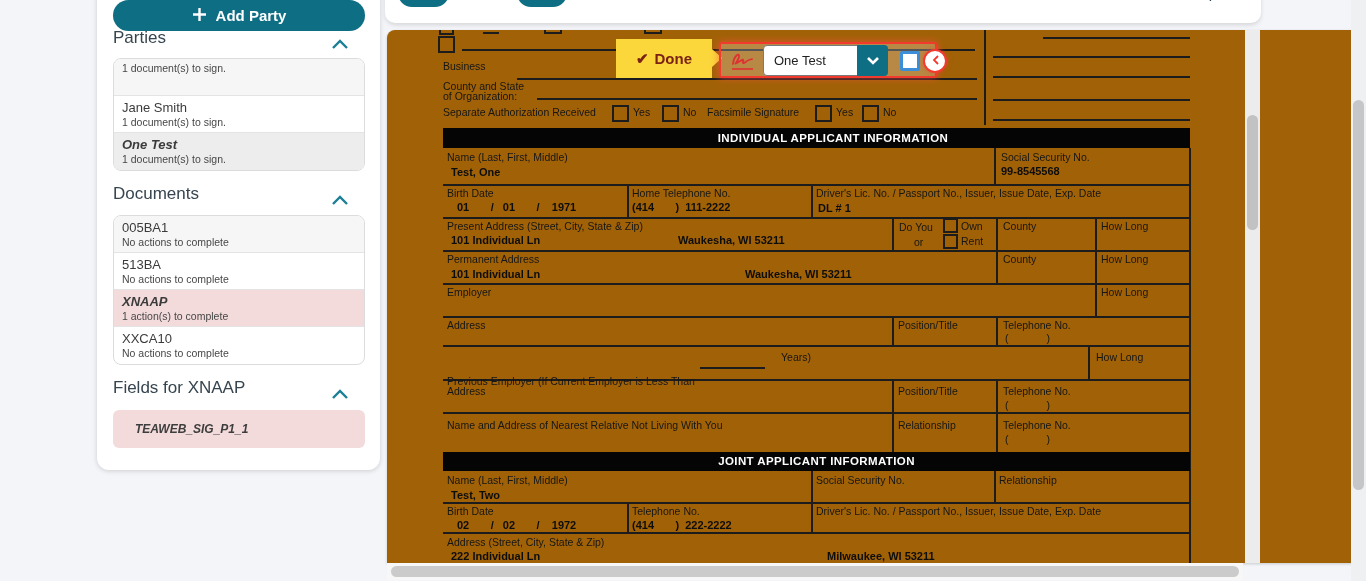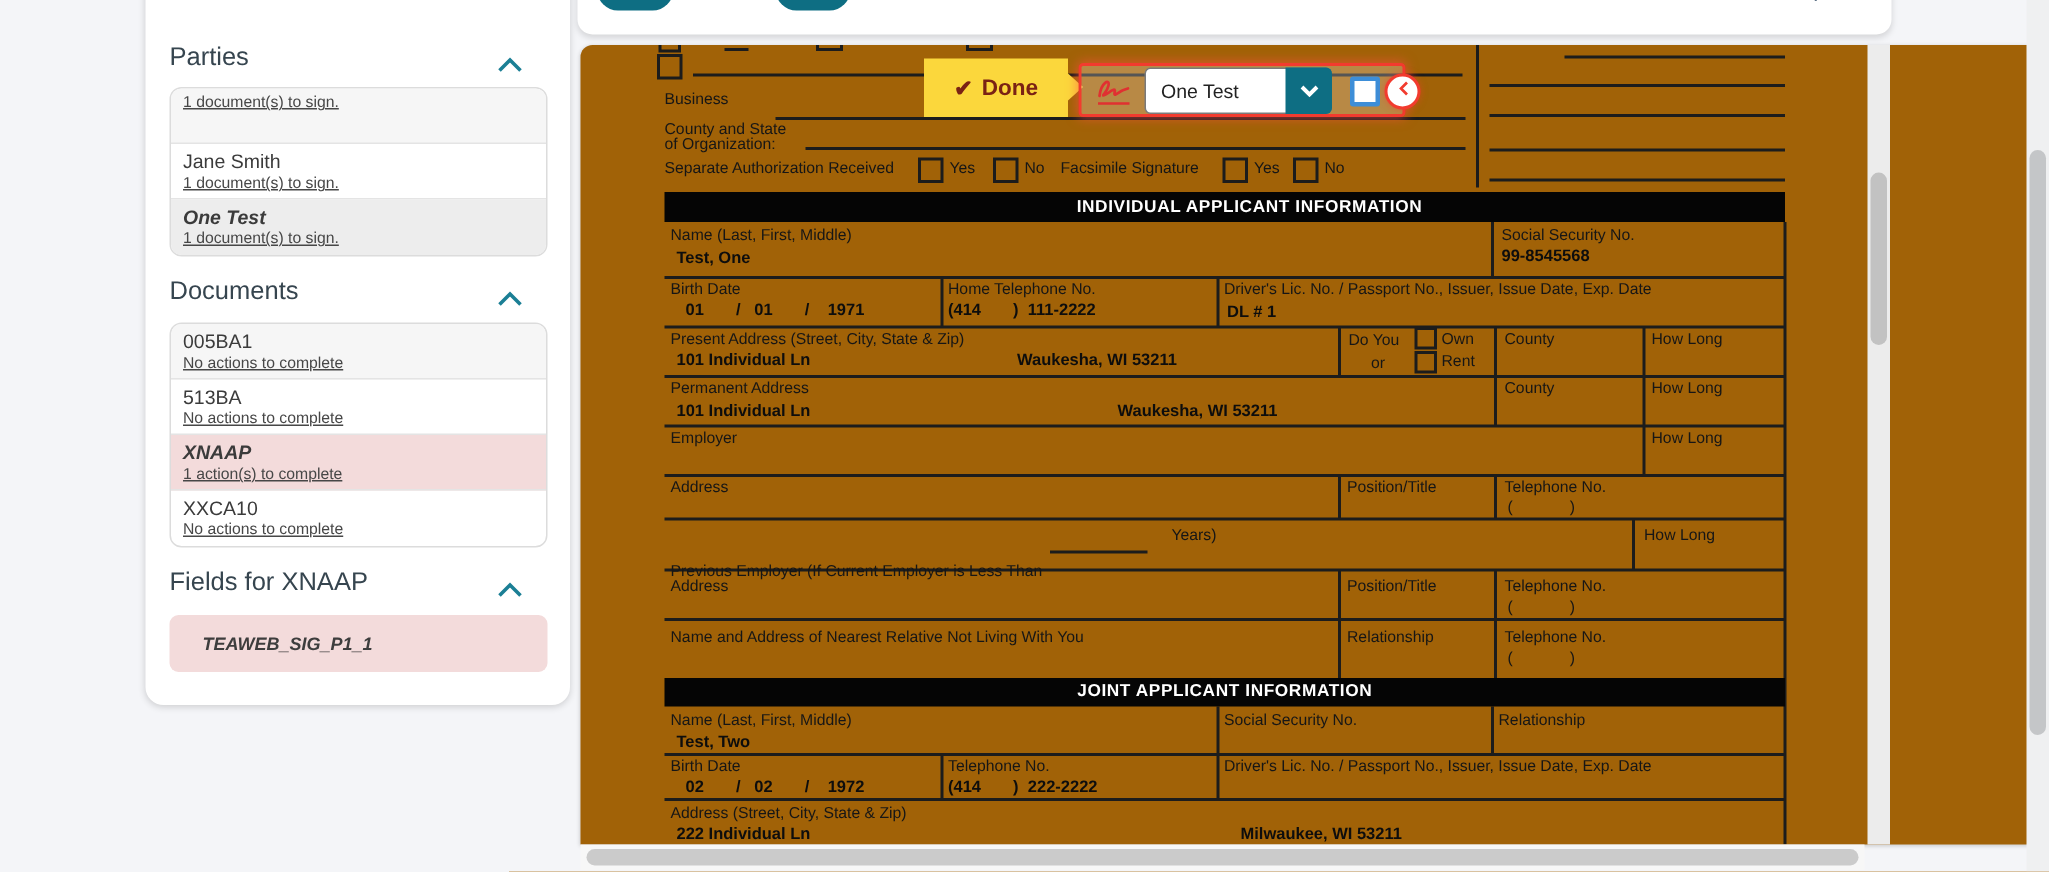--- a/index.html
+++ b/index.html
@@ -12,21 +12,21 @@
   .add-party { position:absolute; left:16px; top:16px; width:252px; height:31px; border:none;
                border-radius:18px; background:#0e6e83; color:#fff; font:600 15px "Liberation Sans", sans-serif;
                display:flex; align-items:center; justify-content:center; gap:9px; cursor:pointer; }
   .sec-title { position:absolute; left:16px; font:500 17px "Liberation Sans", sans-serif; color:#36454f; }
   .sec-chevron { position:absolute; left:234px; width:18px; height:11px; cursor:pointer; }
   .slist { position:absolute; left:16px; width:252px; border:1px solid #dcdcdc; border-radius:8px;
            overflow:hidden; background:#fff; }
   .srow { position:relative; height:37px; padding:3px 0 0 8px; border-bottom:1px solid #e4e4e4; cursor:pointer; }
   .srow:last-child { border-bottom:none; }
   .srow .nm { font-size:13px; color:#3b3b3b; line-height:17px; }
-  .srow .st { font-size:10.5px; color:#474747; line-height:13px;text-decoration:underline; }
+  .srow .st { font-size:10.5px; color:#474747; line-height:13px; }
   .bg-gray { background:#f6f6f6; }
   .bg-sel  { background:#ededed; }
   .bg-pink { background:#f3dbdb; }
   .em { font-weight:bold; font-style:italic; }
   .field-item { position:absolute; left:16px; width:252px; height:38px; background:#f3dbdb;
                 border-radius:6px; display:flex; align-items:center; padding-left:22px;
                 font:bold italic 12px "Liberation Sans", sans-serif; color:#3d3d3d; cursor:pointer; }
 
   
   .topbar { position:absolute; left:385px; top:-14px; width:876px; height:37px; background:#fff;
@@ -74,20 +74,28 @@
   .h-thumb { position:absolute; left:4px; top:3px; width:848px; height:11px; background:#cbcbcb; border-radius:6px; cursor:pointer; }
   .win-track { position:absolute; left:1351px; top:0; width:15px; height:581px; background:#eff0f1; cursor:pointer; }
   .win-thumb { position:absolute; left:2px; top:100px; width:11px; height:390px; background:#c4c6c8; border-radius:6px; cursor:pointer; }
 </style>
 </head>
 <body>
 
 <div class="page">
 
   <aside class="sidebar">
+    <button class="add-party">
+      <span>
+        <svg width="15" height="15" viewBox="0 0 15 15">
+            <path d="M7.5 1v13M1 7.5h13" stroke="#fff" stroke-width="2.4" fill="none"></path>
+          </svg>
+      </span>
+      <span>Add Party</span>
+    </button>
 
     <h2 class="sec-title" style="top:44px;">Parties</h2>
     <span class="sec-chevron" style="top:52px;">
       <svg width="18" height="11">
           <polyline points="2,9 9,2 16,9" stroke="#1b7f95" stroke-width="2.4" fill="none"></polyline>
         </svg>
     </span>
     <div class="slist" style="top:74px;">
       <div class="srow bg-gray">
         <div class="st">1 document(s) to sign.</div>

